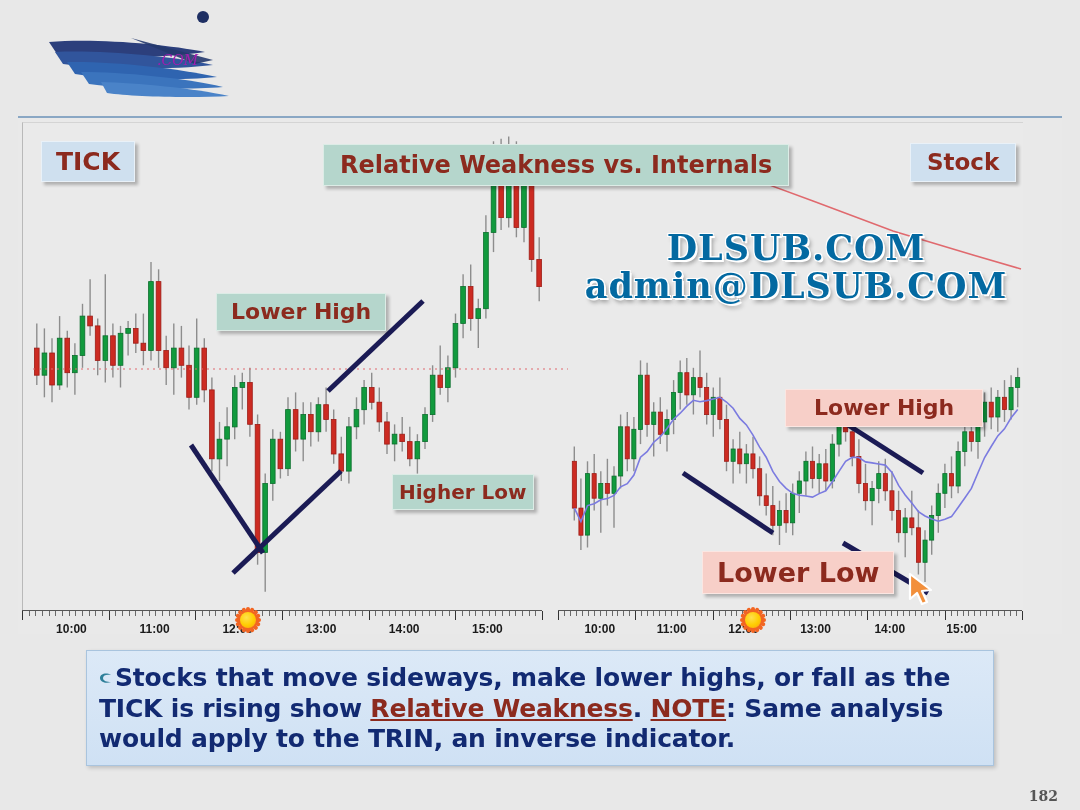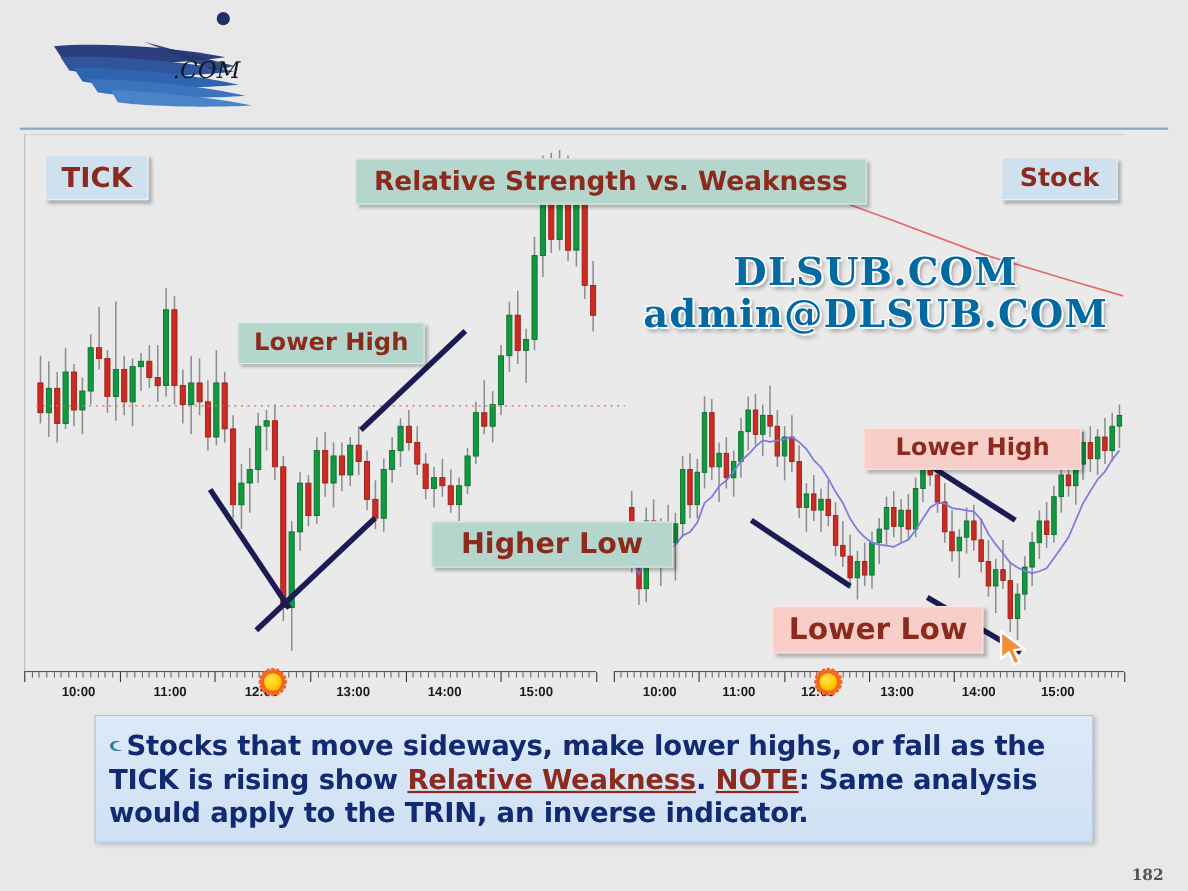--- a/index.html
+++ b/index.html
@@ -15,21 +15,21 @@
   #logo-wordmark{
     position:absolute;left:18px;top:6px;
     font-family:"DejaVu Sans", sans-serif;
     font-weight:bold;font-style:italic;font-size:37px;
     letter-spacing:-1px;color:#111;
     text-shadow:1px 1px 0 #999;
   }
   #logo-dotcom{
     position:absolute;left:112px;top:44px;
     font-family:"DejaVu Serif", serif;
-    font-style:italic;font-size:21px;color:#0f172a;
+    font-style:italic;font-size:14px;color:#a21caf;
   }
   #title{
     position:absolute;right:46px;top:44px;
     font-family:"DejaVu Sans", sans-serif;
     font-weight:bold;font-size:33px;color:#ee7d23;
     letter-spacing:.3px;white-space:nowrap;
   }
   
   #frame{
     position:absolute;left:18px;top:116px;width:1044px;height:516px;
@@ -416,27 +416,27 @@
         <line x1="305" y1="268" x2="400" y2="178" stroke="#1b1b55" stroke-width="5" stroke-linecap="butt"></line>
         <line x1="210" y1="450" x2="318" y2="348" stroke="#1b1b55" stroke-width="5" stroke-linecap="butt"></line>
         <line x1="660" y1="350" x2="750" y2="410" stroke="#1b1b55" stroke-width="5" stroke-linecap="butt"></line>
         <line x1="822" y1="300" x2="900" y2="350" stroke="#1b1b55" stroke-width="5" stroke-linecap="butt"></line>
         <line x1="820" y1="420" x2="905" y2="470" stroke="#1b1b55" stroke-width="5" stroke-linecap="butt"></line>
       </svg>
 
     
     <div class="chip chip-blue" style="left:18px;top:18px;padding:7px 14px;font-size:25px;">TICK</div>
 
-    <div class="chip chip-teal" style="left:300px;top:21px;padding:8px 16px;font-size:24px;">Relative Strength vs. Weakness</div>
+    <div class="chip chip-teal" style="left:300px;top:21px;padding:8px 16px;font-size:24px;">Relative Weakness vs. Internals</div>
 
     <div class="chip chip-blue" style="left:887px;top:20px;padding:7px 16px;font-size:23px;">Stock</div>
 
     <div class="chip chip-teal" style="left:193px;top:170px;padding:7px 14px;font-size:22px;">Lower High</div>
 
-    <div class="chip chip-teal" style="left:369px;top:351px;padding:7px 26px;font-size:26px;">Higher Low</div>
+    <div class="chip chip-teal" style="left:369px;top:351px;padding:7px 6px;font-size:20px;">Higher Low</div>
 
     <div class="chip chip-pink" style="left:762px;top:266px;padding:7px 28px;font-size:22px;">Lower High</div>
 
     <div class="chip chip-pink" style="left:679px;top:428px;padding:7px 14px;font-size:27px;">Lower Low</div>
 
     
     <div id="watermark" style="left:538px;top:106px;">
       <div id="wm1">DLSUB.COM</div>
       <div id="wm2">admin@DLSUB.COM</div>
     </div>

